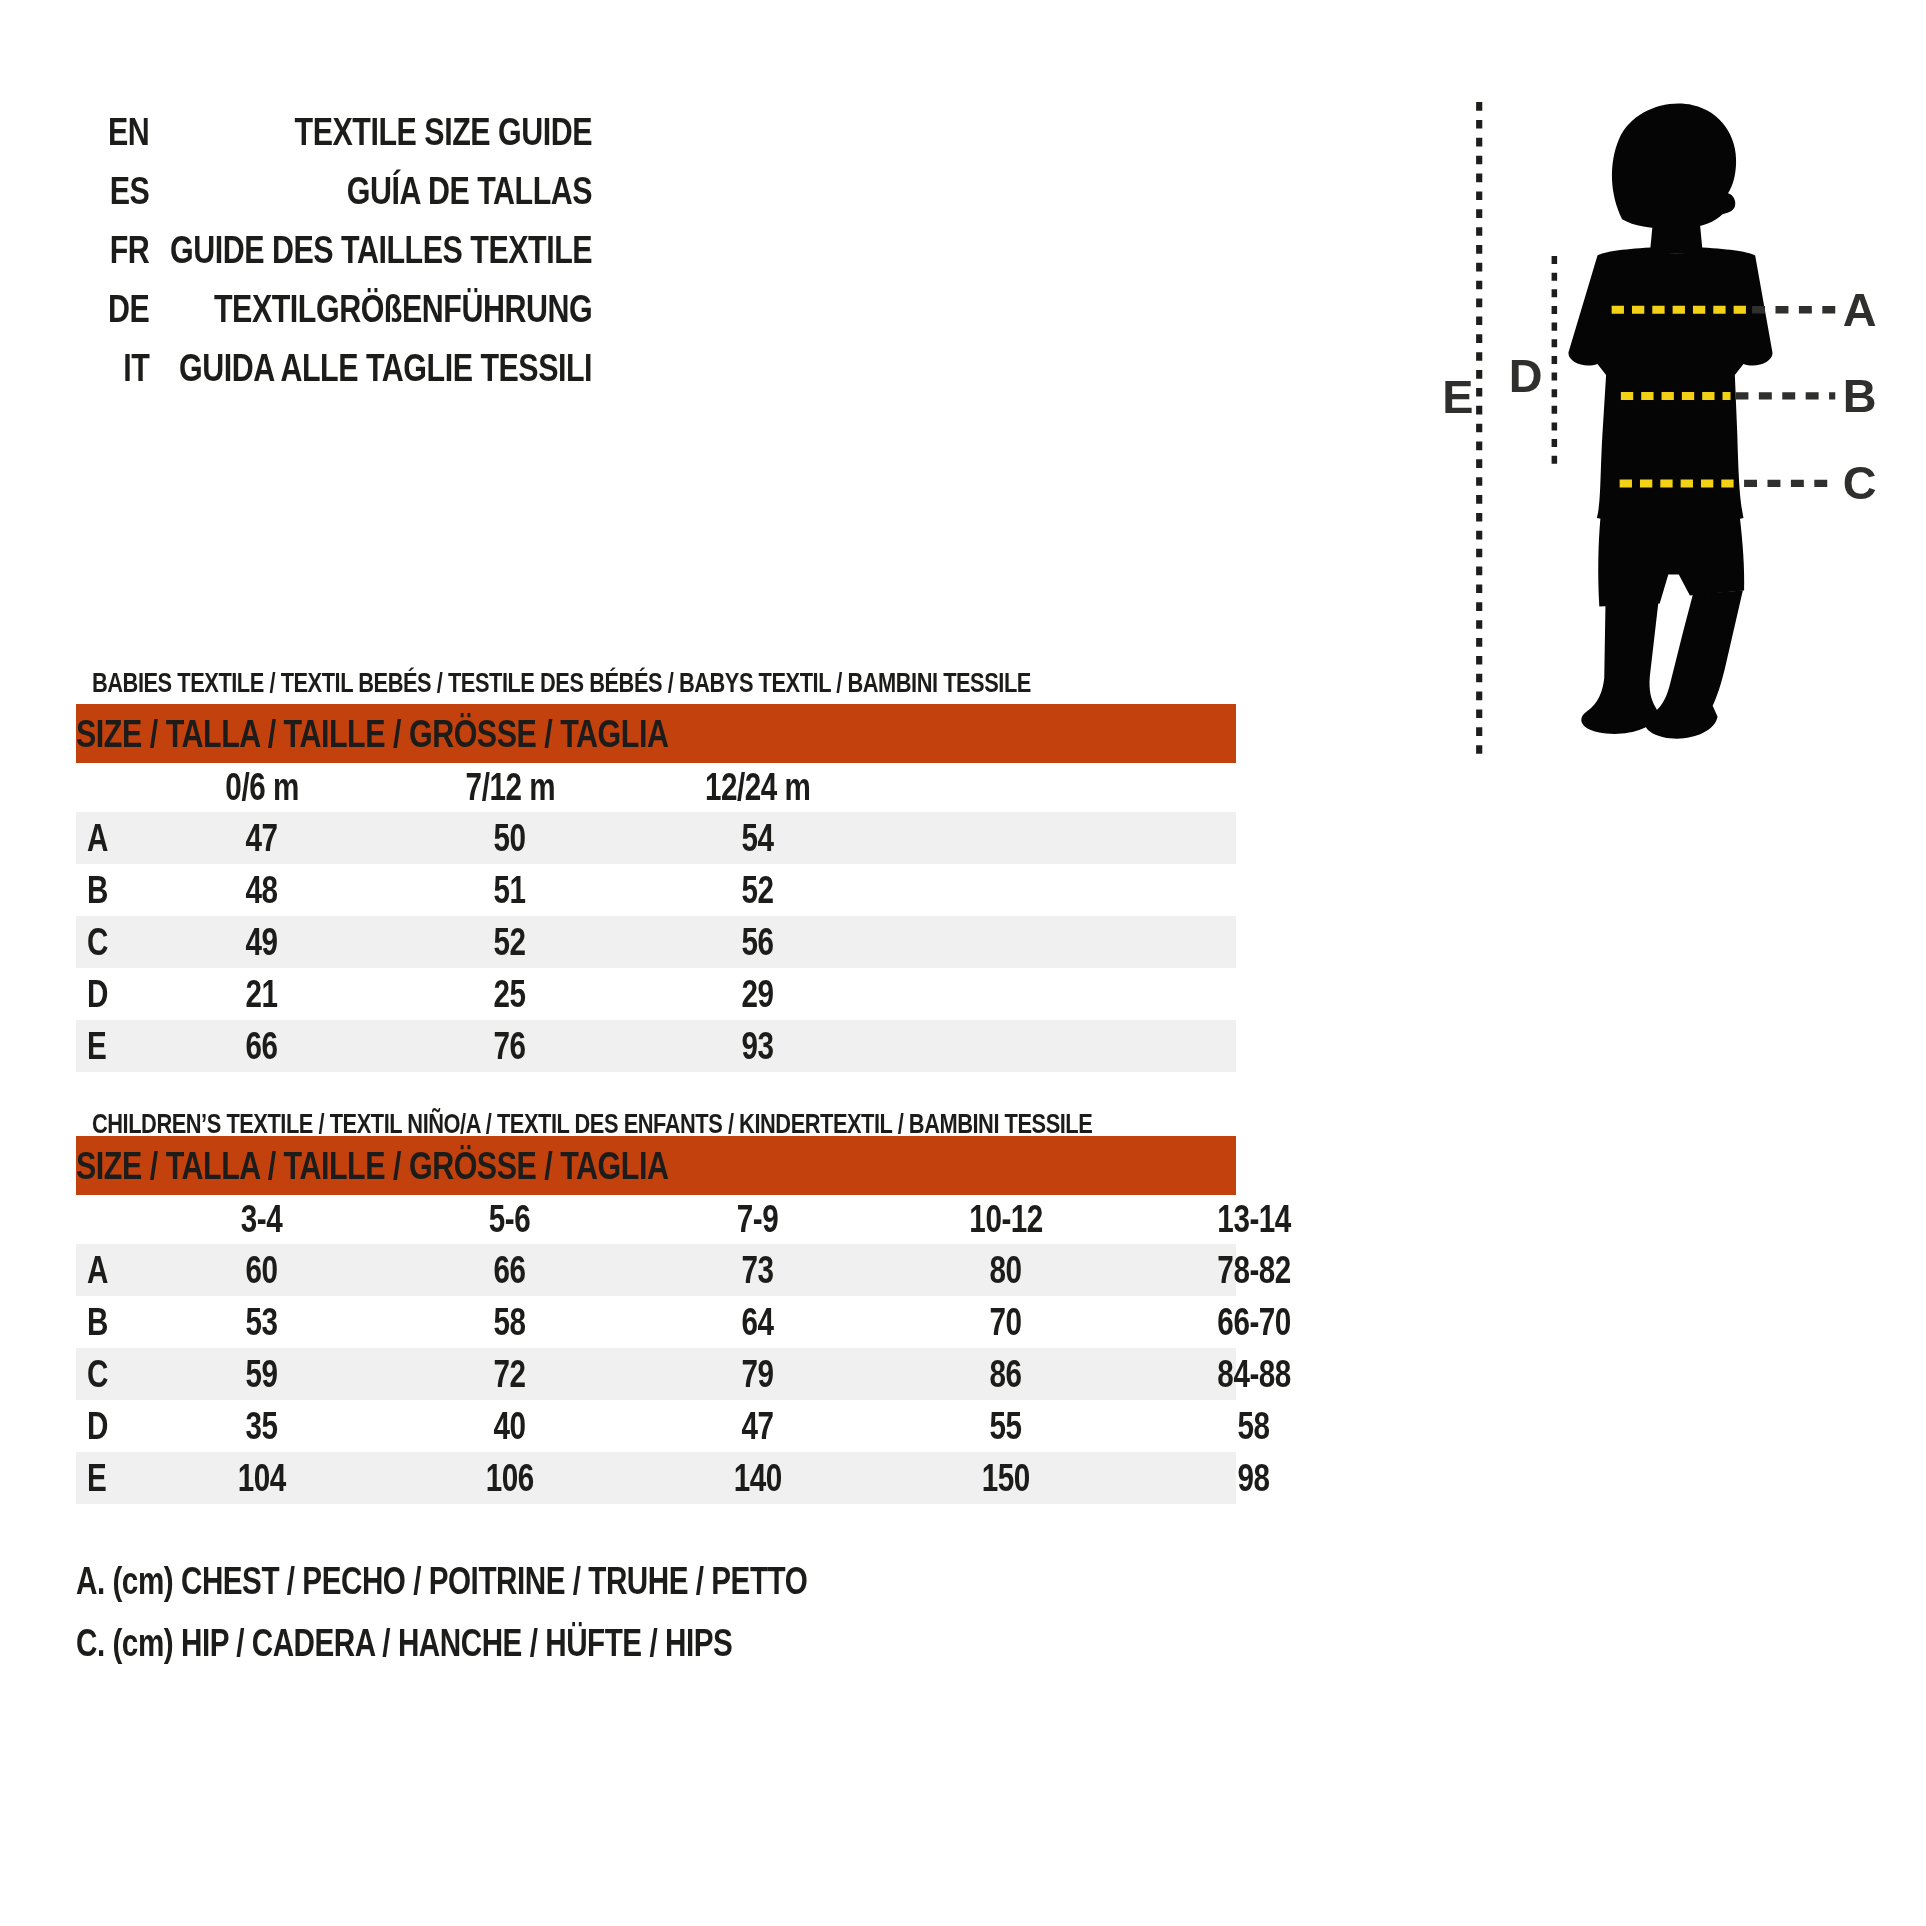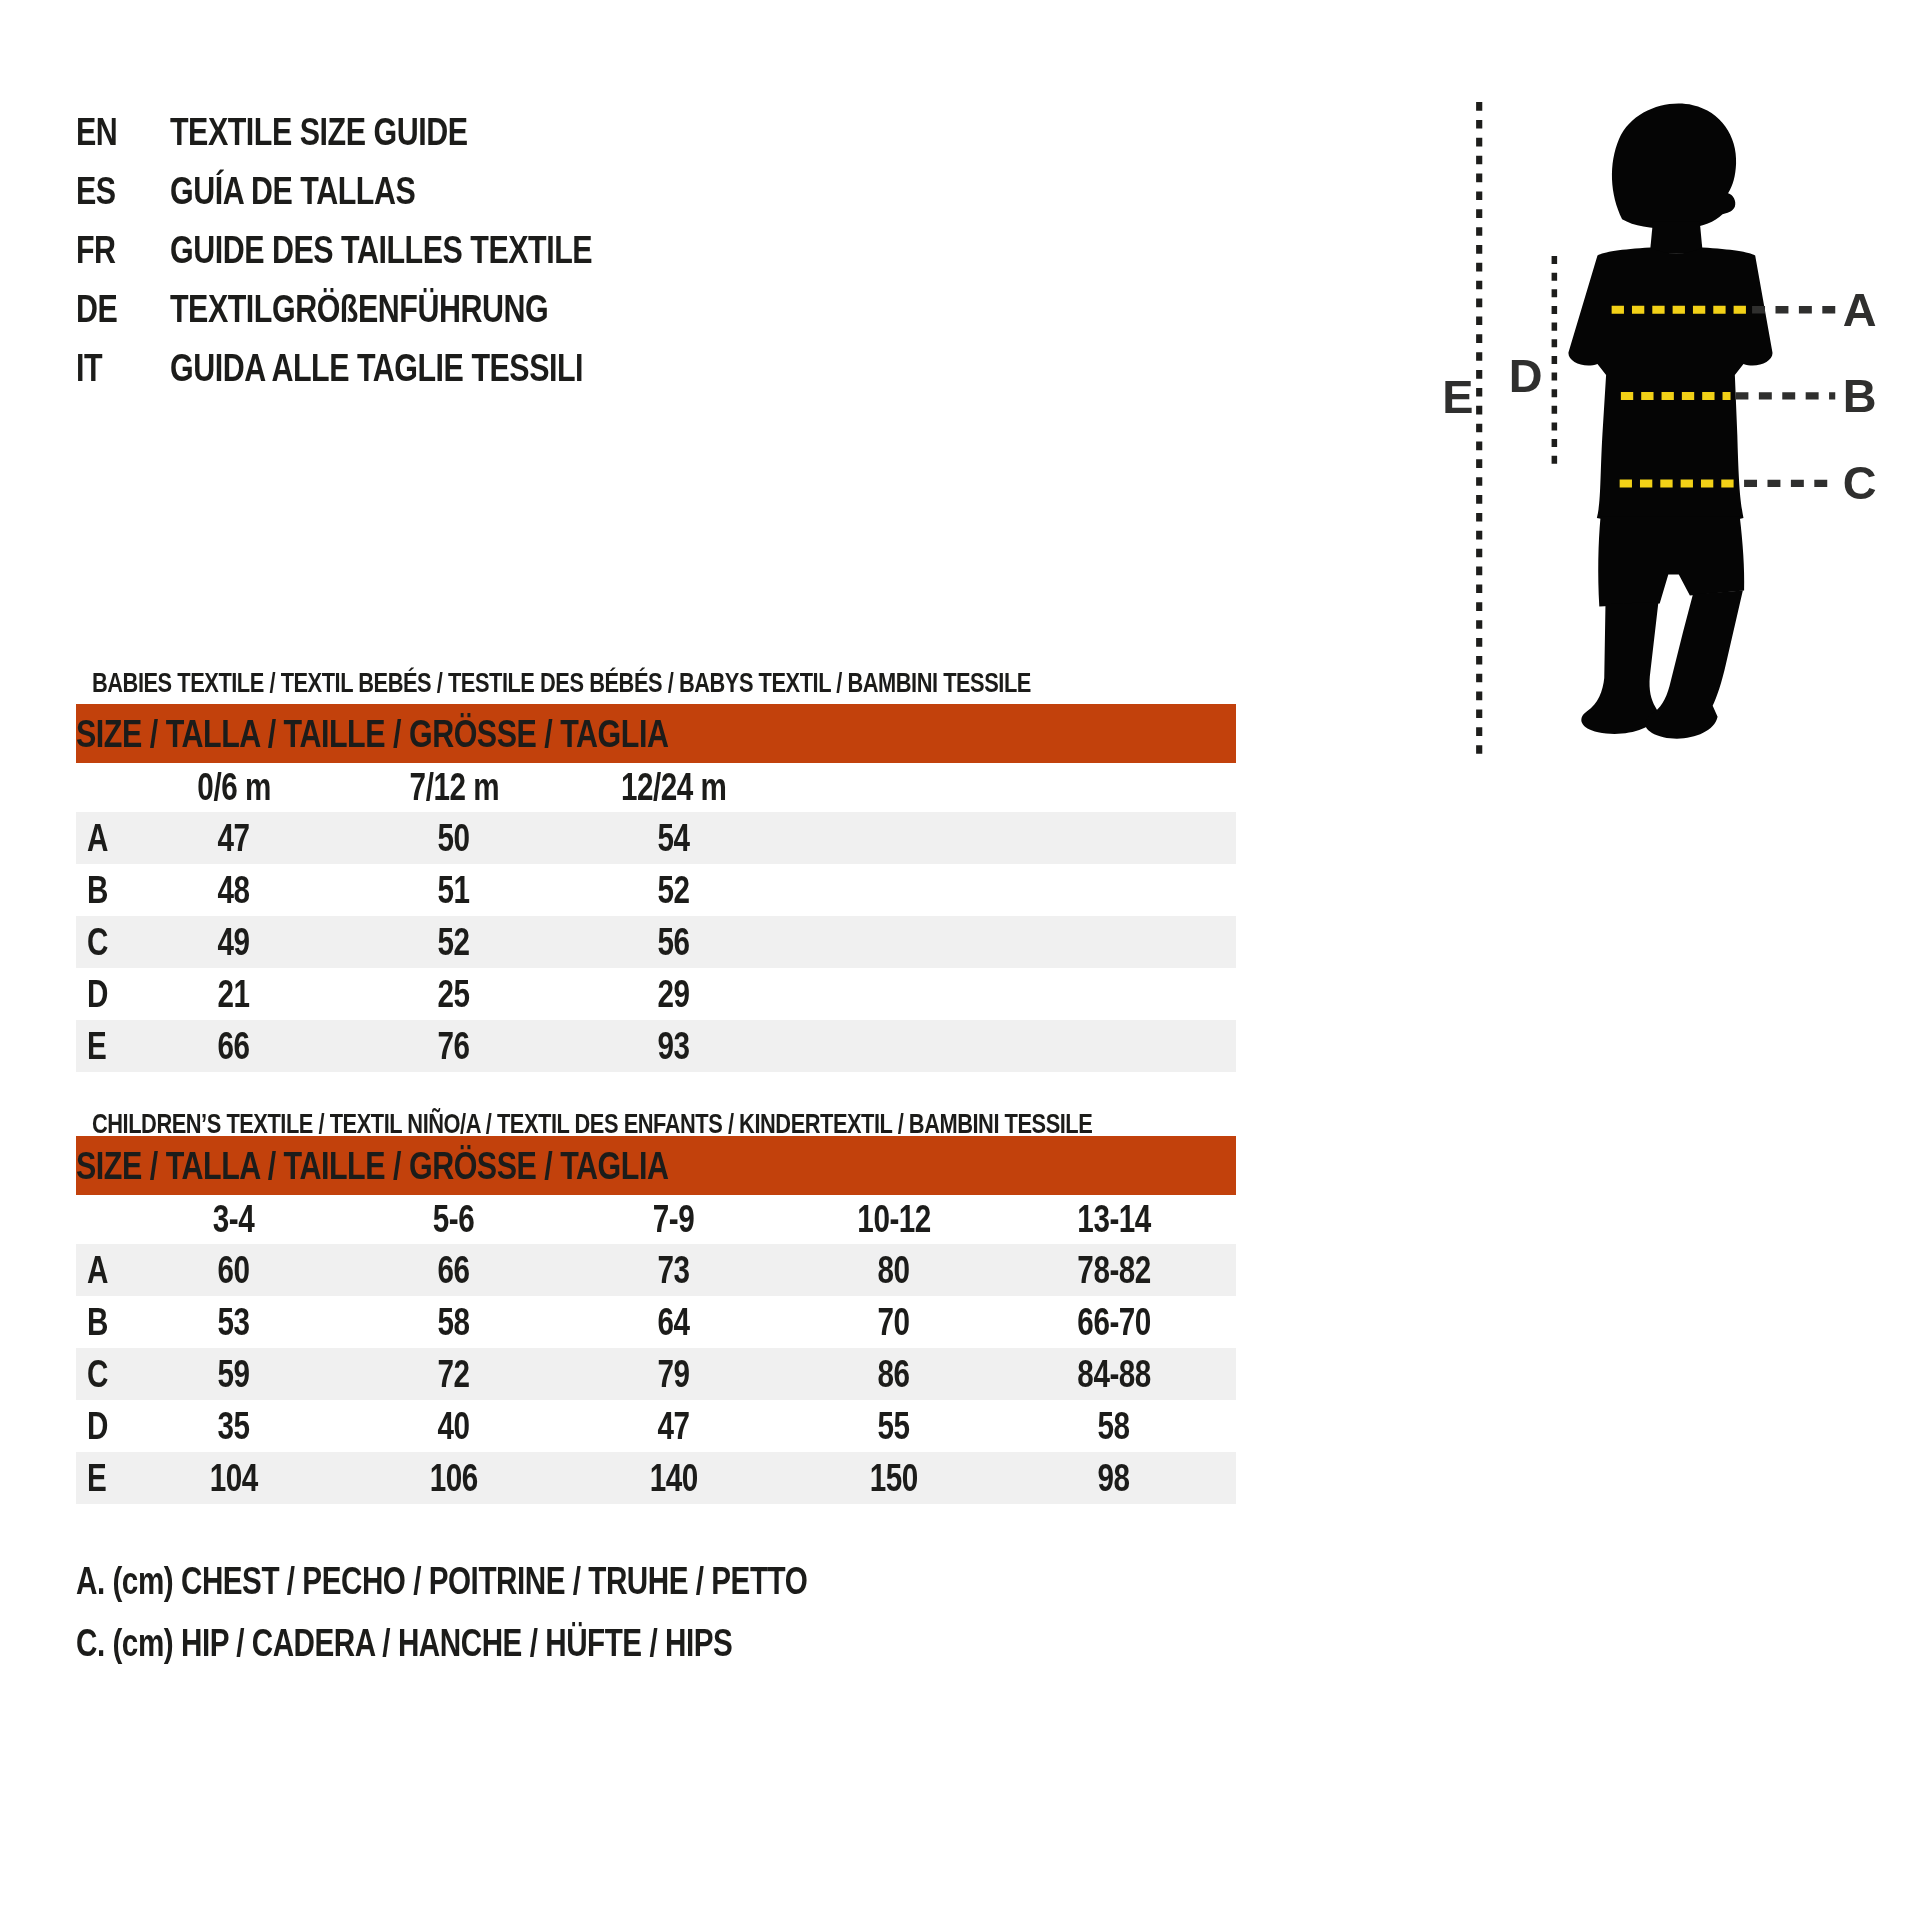--- a/index.html
+++ b/index.html
@@ -7,37 +7,37 @@
     width:1926px;height:1926px;position:relative;background:#ffffff;
     font-family:"Liberation Sans","DejaVu Sans",sans-serif;
     font-weight:700;color:#1c1c1a;overflow:hidden;
   }
   
   .cn{display:inline-block;transform:scaleX(.78);transform-origin:0 50%;white-space:nowrap;letter-spacing:-0.6px;}
   .c{justify-self:center;transform-origin:50% 50%;}
 
   
   .lang{position:absolute;left:76px;top:102px;display:grid;
-        grid-template-columns:94px auto;grid-auto-rows:59px;align-items:center;font-size:39px;}
+        grid-template-columns:94px auto;grid-auto-rows:59px;align-items:center;font-size:39px;text-align:right;}
 
   
   .figure{position:absolute;left:1436px;top:91px;width:456px;height:685px;}
   .figure text{font-family:"Liberation Sans","DejaVu Sans",sans-serif;font-weight:700;font-size:76px;fill:#2f2f2e;}
 
   
   .heading{position:absolute;left:92px;height:48px;display:flex;align-items:center;font-size:28px;justify-content:flex-end;}
   #babies-heading{top:636px;}
   #children-heading{top:1077px;}
 
   
   .table{position:absolute;left:76px;width:1160px;font-size:38px;}
   #babies-table{top:704px;}
   #children-table{top:1136px;}
   .bar{height:59px;background:#c2410c;display:flex;align-items:center;padding-left:0;box-sizing:border-box;font-size:39px;}
-  .row{display:grid;align-items:center;width:100%;}
+  .row{display:grid;align-items:center;width:100%;gap:28px;}
   .b-cols{grid-template-columns:48px 220px 220px 220px;}
   .c-cols{grid-template-columns:48px 220px 220px 220px 220px 220px;}
   .colhead{height:49px;}
   .drow{height:52px;}
   .shade{background:#f0f0f0;}
   .rl{margin-left:11px;}
 
   
   .legend{position:absolute;left:76px;top:1550px;font-size:38px;}
   .lline{height:62px;display:flex;align-items:center;}

